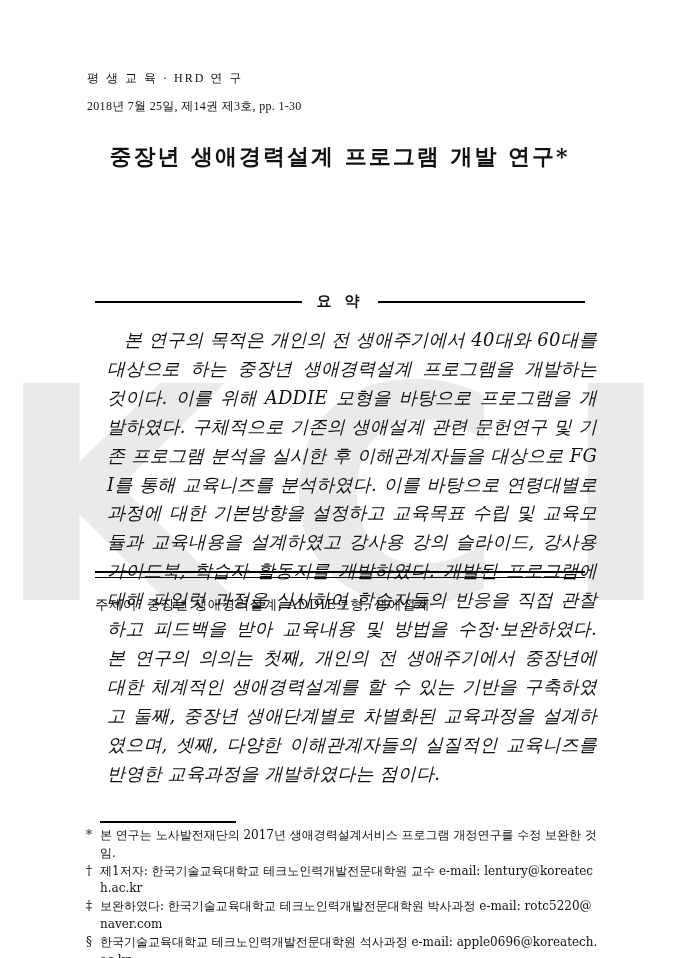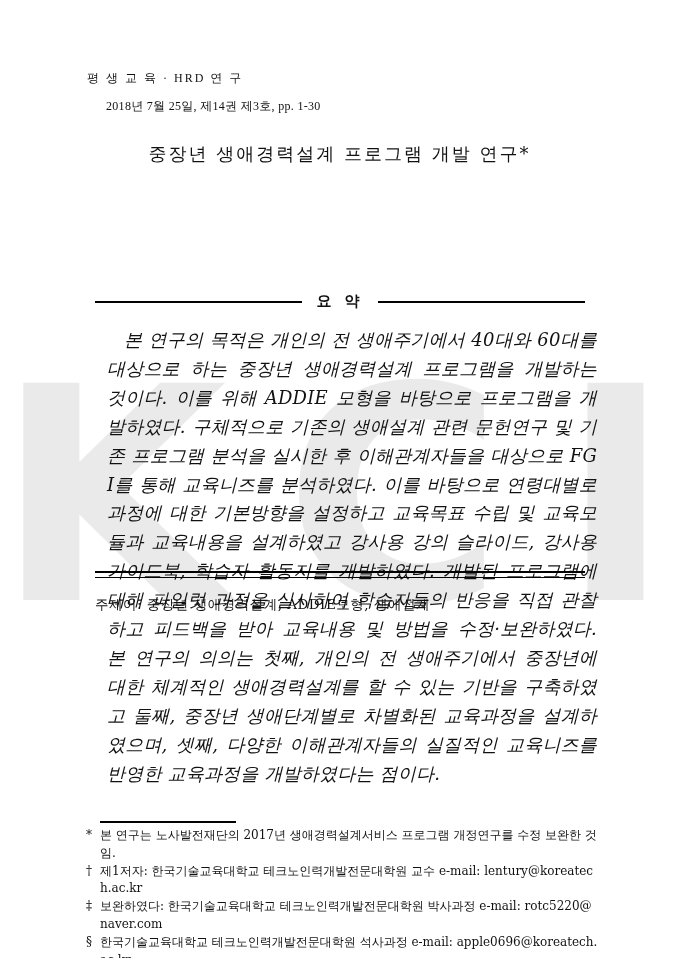--- a/index.html
+++ b/index.html
@@ -22,26 +22,26 @@
     font-size:298px; line-height:1;
     color:#eaeaea;
     z-index:0;
     user-select:none;
     pointer-events:none;
   }
   .content{position:relative;z-index:1;}
   
   .jheader{position:absolute;left:87px;top:70px;font-family:Liberation Serif, serif;}
   .jname{font-size:12px;letter-spacing:2px;margin-bottom:11px;}
-  .jissue{font-size:12px;letter-spacing:0.3px;margin-left:19px;}
+  .jissue{font-size:12px;letter-spacing:0.3px;}
   
   .title{
     position:absolute;left:0;right:0;top:142px;
     text-align:center;
-    font-size:18px;font-weight:normal;letter-spacing:2px;
+    font-size:22px;font-weight:bold;letter-spacing:2px;
   }
   
   .authors{
     position:absolute;right:88px;top:204px;
     text-align:right;
     font-size:14px;line-height:26.5px;letter-spacing:1px;
   }
   .authors sup{font-size:10px;}
   
   .abs-head{

